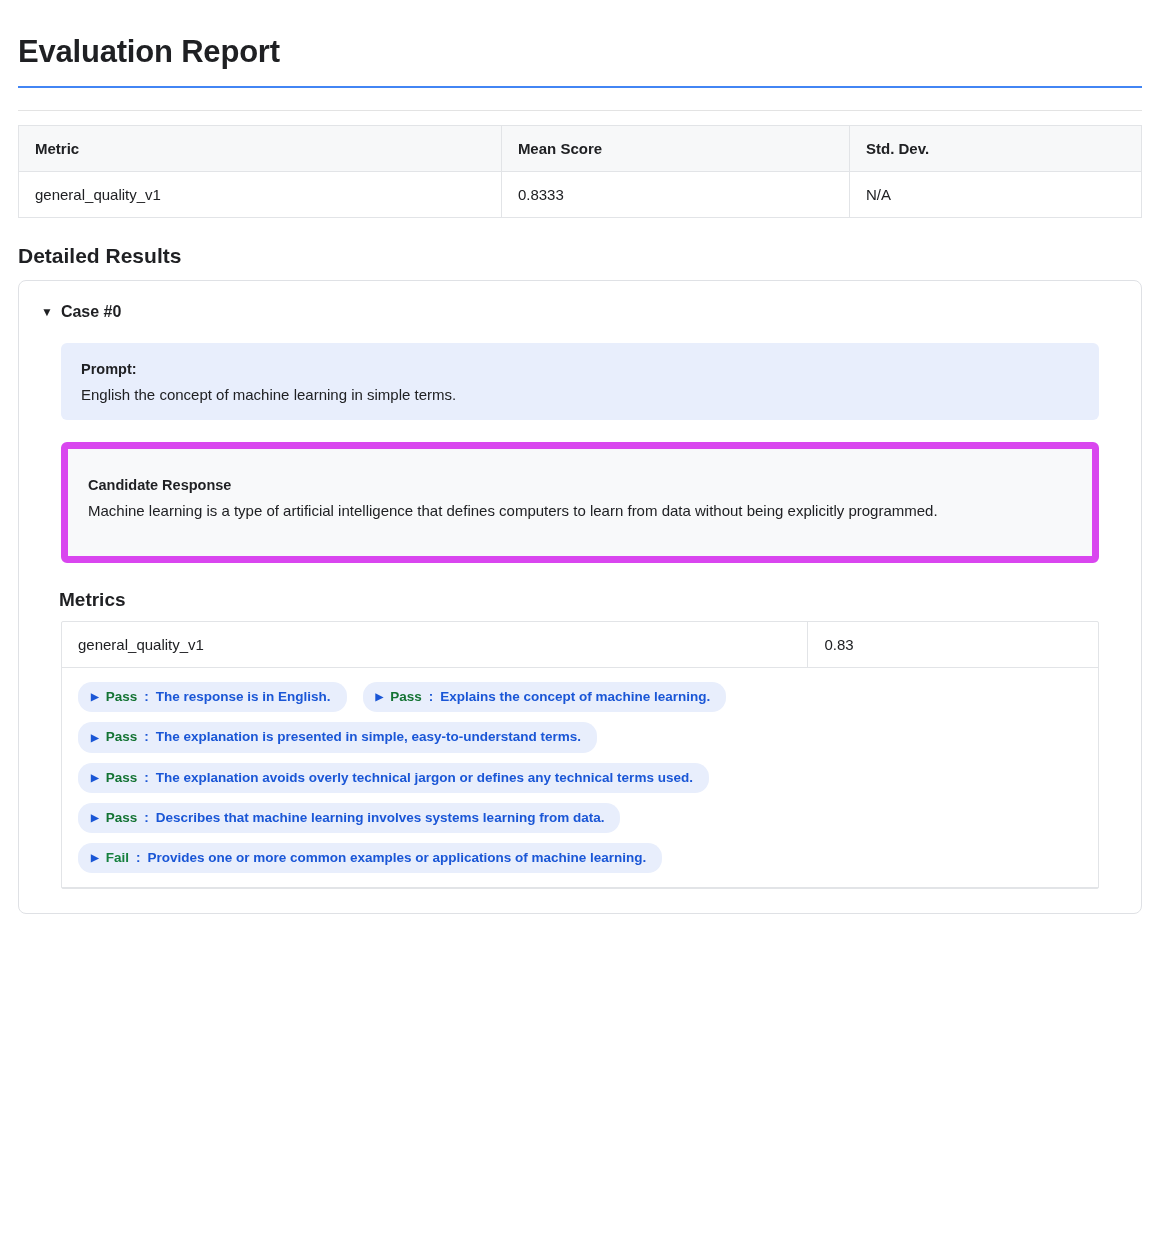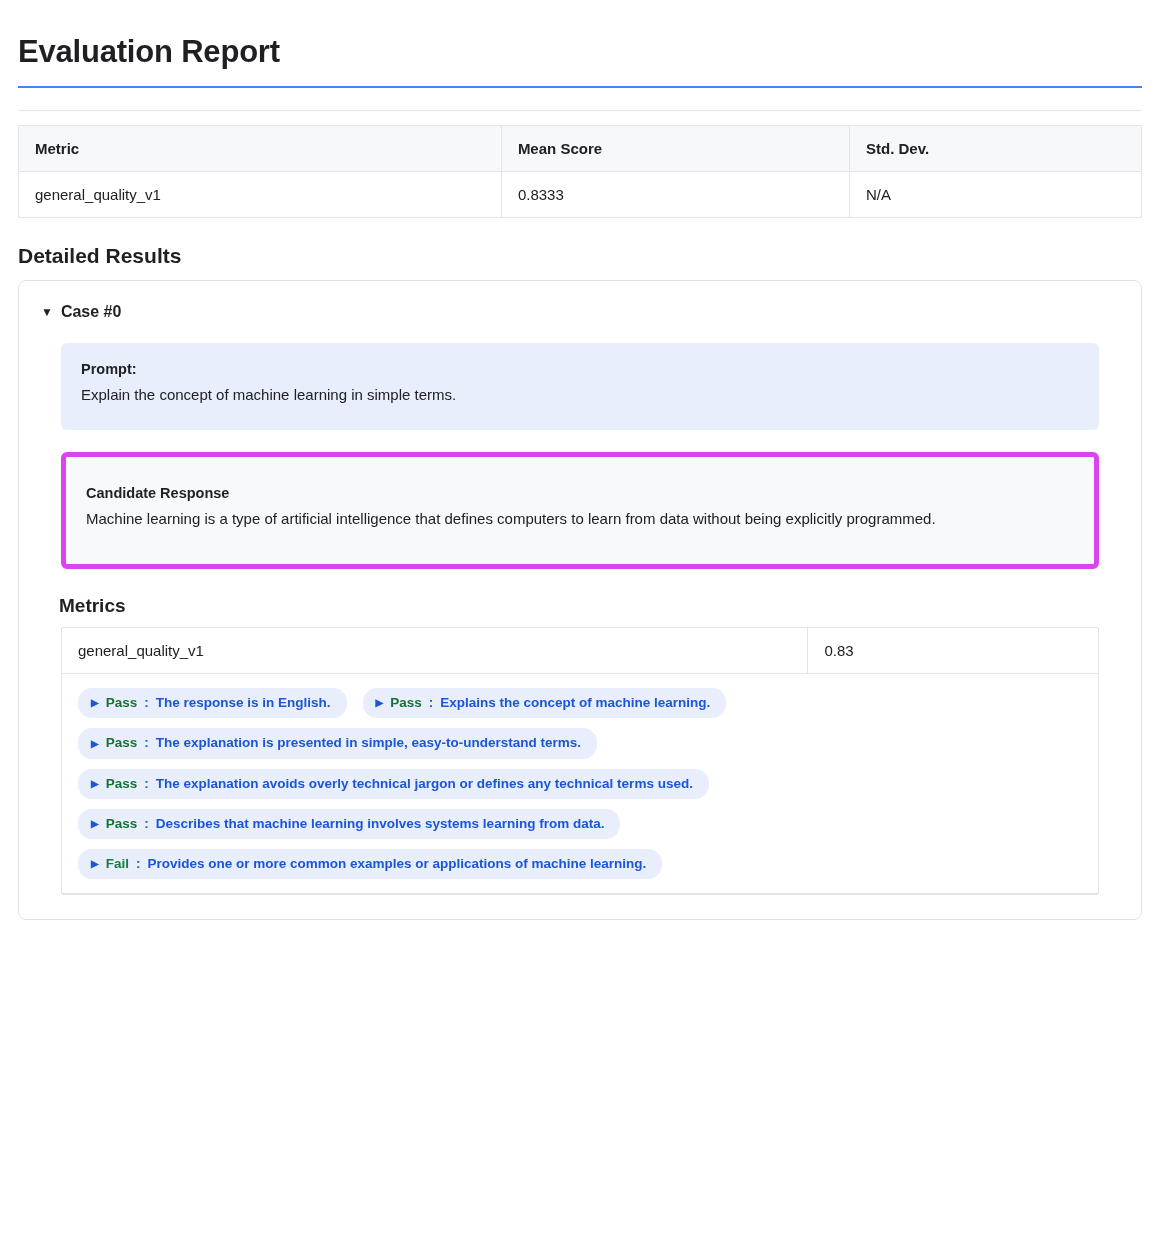--- a/index.html
+++ b/index.html
@@ -77,37 +77,37 @@
     margin: 4px 0 22px 2px;
     display: flex;
     align-items: center;
     gap: 8px;
     cursor: pointer;
   }
   .case-caret { font-size: 12px; line-height: 1; }
   .prompt-box {
     background: #e8eefc;
     border-radius: 6px;
-    padding: 18px 20px 24px 20px;
+    padding: 18px 20px 14px 20px;
     margin: 0 22px 22px 22px;
   }
   .prompt-label {
     font-weight: bold;
     font-size: 14.5px;
     margin-bottom: 7px;
     color: #1f2023;
   }
   .prompt-text {
     font-size: 15px;
     color: #202124;
     line-height: 1.45;
   }
   .response-box {
     background: #f8f9fa;
-    border: 5px solid #d946ef;
+    border: 7px solid #d946ef;
     border-radius: 6px;
     padding: 28px 20px 34px 20px;
     margin: 0 22px 26px 22px;
   }
   .response-label {
     font-weight: bold;
     font-size: 14.5px;
     margin-bottom: 7px;
     color: #1f2023;
   }
@@ -190,21 +190,21 @@
 
   <div class="results-card">
 
     <div class="case-header">
       <span class="case-caret">▼</span>
       <span>Case #0</span>
     </div>
 
     <div class="prompt-box">
       <div class="prompt-label">Prompt:</div>
-      <div class="prompt-text">Explain the concept of machine learning in simple terms.</div>
+      <div class="prompt-text">English the concept of machine learning in simple terms.</div>
     </div>
 
     <div class="response-box">
       <div class="response-label">Candidate Response</div>
       <div class="response-text">Machine learning is a type of artificial intelligence that defines computers to learn from data without being explicitly programmed.</div>
     </div>
 
     <div class="metrics-label">Metrics</div>
 
     <div class="metrics-table-wrap">

